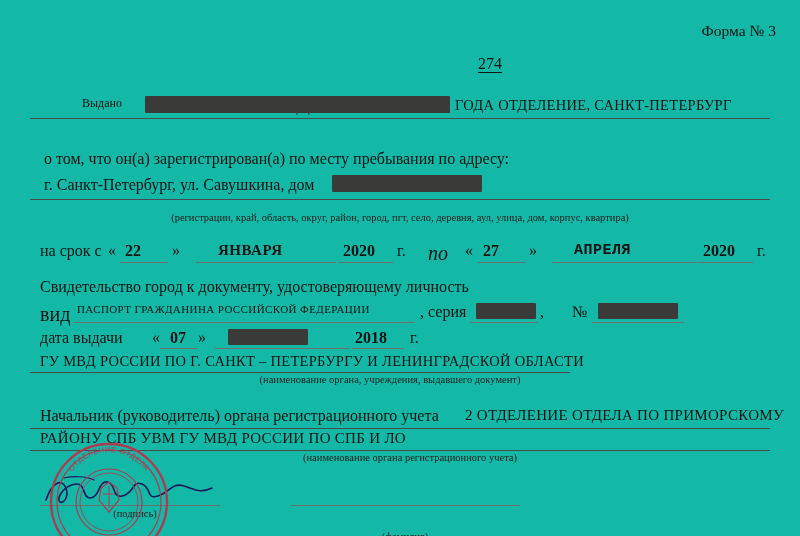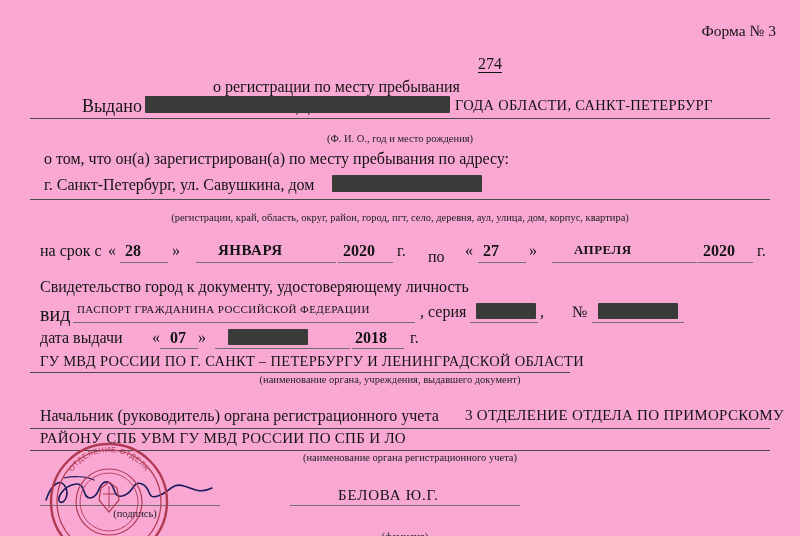--- a/index.html
+++ b/index.html
@@ -11,21 +11,21 @@
     height: 536px;
     background: #fdfdfb;
     font-family: "Liberation Serif", serif;
     color: #141414;
     position: relative;
     overflow: hidden;
   }
   .page {
     position: absolute;
     inset: 0;
-    background: #f9a8d4;
+    background: #14b8a6;
   }
   
   .abs { position: absolute; }
   .redact {
     background: #3a3a38;
     display: inline-block;
     height: 15px;
     vertical-align: middle;
     border-radius: 1px;
   }
@@ -75,21 +75,21 @@
     font-size: 16px;
     text-decoration: underline;
     text-underline-offset: 3px;
   }
   #title-sub {
     left: 213px;
     top: 78px;
     font-size: 16px;
   }
   
-  #issued-label { left: 82px; top: 96px; font-size: 18px; }
+  #issued-label { left: 82px; top: 96px; font-size: 12px; }
   #issued-redact {
     left: 145px; top: 96px; width: 305px; height: 17px;
   }
   #issued-tail {
     left: 455px; top: 97px; font-size: 14.5px; letter-spacing: 0.3px;
   }
   #rule-issued { left: 30px; top: 118px; width: 740px; }
   #cap-fio { left: 240px; top: 133px; width: 320px; }
 
   #about-line { left: 44px; top: 150px; font-size: 16px; }
@@ -98,23 +98,23 @@
   #rule-addr { left: 30px; top: 199px; width: 740px; }
   #cap-addr { left: 135px; top: 212px; width: 530px; }
 
   
   #term-start { left: 40px; top: 242px; font-size: 16px; }
   #term-day1 { left: 125px; top: 242px; font-size: 16px; font-weight: bold;}
   #term-quote1 { left: 170px; top: 242px; font-size: 16px; }
   #term-month1 { left: 218px; top: 242px; font-size: 15px; font-weight: bold; letter-spacing: 0.5px;}
   #term-year1 { left: 343px; top: 242px; font-size: 16px; font-weight: bold; }
   #term-g1 { left: 397px; top: 242px; font-size: 16px; }
-  #term-po { left: 428px; top: 248px; font-size: 16px; }
+  #term-po { left: 428px; top: 242px; font-size: 20px; font-style: italic; }
   #term-day2 { left: 483px; top: 242px; font-size: 16px; font-weight: bold; }
-  #term-month2 { left: 574px; top: 242px; font-size: 13px; font-weight: bold; letter-spacing: 0.5px;}
+  #term-month2 { left: 574px; top: 242px; font-size: 15px; font-weight: bold; letter-spacing: 0.5px; font-family: Liberation Mono, monospace;}
   #term-year2 { left: 703px; top: 242px; font-size: 16px; font-weight: bold; }
   #term-g2 { left: 757px; top: 242px; font-size: 16px; }
   .u1 { left: 120px; top: 262px; width: 48px; }
   .u2 { left: 196px; top: 262px; width: 140px; }
   .u3 { left: 338px; top: 262px; width: 55px; }
   .u4 { left: 478px; top: 262px; width: 48px; }
   .u5 { left: 552px; top: 262px; width: 145px; }
   .u6 { left: 698px; top: 262px; width: 55px; }
 
   
@@ -181,37 +181,35 @@
 </style>
 </head>
 <body>
 
 <div class="page">
 
   <div class="label" id="form-no">Форма № 3</div>
 
   <div class="label" id="title-main">СВИДЕТЕЛЬСТВО</div>
   <div class="label" id="title-number">274</div>
-  <div class="label" id="title-sub">о регистрации по месту пребывания</div>
 
   <div class="label" id="issued-label">Выдано</div>
   <span class="redact abs" id="issued-redact"></span>
-  <div class="label smallcaps" id="issued-tail">ГОДА ОБЛАСТИ, САНКТ-ПЕТЕРБУРГ</div>
+  <div class="label smallcaps" id="issued-tail">ГОДА ОТДЕЛЕНИЕ, САНКТ-ПЕТЕРБУРГ</div>
   <div class="rule" id="rule-issued"></div>
-  <div class="caption" id="cap-fio">(Ф. И. О., год и место рождения)</div>
 
   <div class="label" id="addr-line">г. Санкт-Петербург, ул. Савушкина, дом</div>
   <div class="label" id="about-line">о том, что он(а) зарегистрирован(а) по месту пребывания по адресу:</div>
   <span class="redact abs" id="addr-redact"></span>
   <div class="rule" id="rule-addr"></div>
   <div class="caption" id="cap-addr">(регистрации, край, область, округ, район, город, пгт, село, деревня, аул, улица, дом, корпус, квартира)</div>
 
   <div class="label" id="term-start">на срок с</div>
   <div class="label" id="term-quote1" style="left:108px;">«</div>
-  <div class="label" id="term-day1">28</div>
+  <div class="label" id="term-day1">22</div>
   <div class="label" style="left:172px; top:242px; font-size:16px;">»</div>
   <div class="label" id="term-month1">ЯНВАРЯ</div>
   <div class="label" id="term-year1">2020</div>
   <div class="label" id="term-g1">г.</div>
   <div class="label" id="term-po">по</div>
   <div class="label" style="left:465px; top:242px; font-size:16px;">«</div>
   <div class="label" id="term-day2">27</div>
   <div class="label" style="left:529px; top:242px; font-size:16px;">»</div>
   <div class="label" id="term-month2">АПРЕЛЯ</div>
   <div class="label" id="term-year2">2020</div>
@@ -244,36 +242,35 @@
   <div class="label" id="date-g">г.</div>
   <div class="thinrule" id="rule-date1"></div>
   <div class="thinrule" id="rule-date2"></div>
   <div class="thinrule" id="rule-date3"></div>
 
   <div class="label" id="organ-line">ГУ  МВД  РОССИИ  ПО  Г. САНКТ – ПЕТЕРБУРГУ  И  ЛЕНИНГРАДСКОЙ ОБЛАСТИ</div>
   <div class="rule" id="rule-organ"></div>
   <div class="caption" id="cap-organ">(наименование органа, учреждения, выдавшего документ)</div>
 
   <div class="label" id="chief-label">Начальник (руководитель) органа регистрационного учета</div>
-  <div class="label" id="chief-value1">3 ОТДЕЛЕНИЕ ОТДЕЛА  ПО ПРИМОРСКОМУ</div>
+  <div class="label" id="chief-value1">2 ОТДЕЛЕНИЕ ОТДЕЛА  ПО ПРИМОРСКОМУ</div>
   <div class="rule" id="rule-chief1"></div>
   <div class="label" id="chief-value2">РАЙОНУ СПБ УВМ  ГУ  МВД  РОССИИ  ПО СПБ  И  ЛО</div>
   <div class="rule" id="rule-chief2"></div>
   <div class="caption" id="cap-chief">(наименование органа регистрационного учета)</div>
 
   <div class="abs" id="signature">
     <svg width="175" height="36" viewBox="0 0 175 36">
       <path d="M4 28 C10 10, 20 6, 24 16 C27 24, 22 32, 18 30 C14 28, 20 14, 34 12 C44 11, 40 26, 48 26 C58 26, 56 8, 66 10 C74 12, 70 26, 80 24 C92 22, 90 8, 100 12 C110 16, 104 28, 116 24 C128 20, 130 10, 142 14 C152 17, 158 22, 170 16" stroke="#1b1b5c" stroke-width="1.6" fill="none" stroke-linecap="round"></path>
       <path d="M22 6 C30 4, 44 4, 52 8" stroke="#1b1b5c" stroke-width="1.2" fill="none" stroke-linecap="round"></path>
     </svg>
   </div>
   <div class="thinrule" id="rule-sign"></div>
   <div class="caption" id="cap-sign">(подпись)</div>
 
-  <div class="label" id="fam-name">БЕЛОВА Ю.Г.</div>
   <div class="thinrule" id="rule-fam"></div>
   <div class="caption" id="cap-fam">(фамилия)</div>
 
   <div class="abs" id="stamp">
     <svg width="175" height="115" viewBox="0 0 175 115">
       <g transform="translate(87,62)">
         <circle r="58" fill="none" stroke="#b03a52" stroke-width="2.4"></circle>
         <circle r="52" fill="none" stroke="#b03a52" stroke-width="1.2"></circle>
         <circle r="33" fill="none" stroke="#b03a52" stroke-width="1.2"></circle>
         <circle r="29" fill="none" stroke="#b03a52" stroke-width="0.9"></circle>

